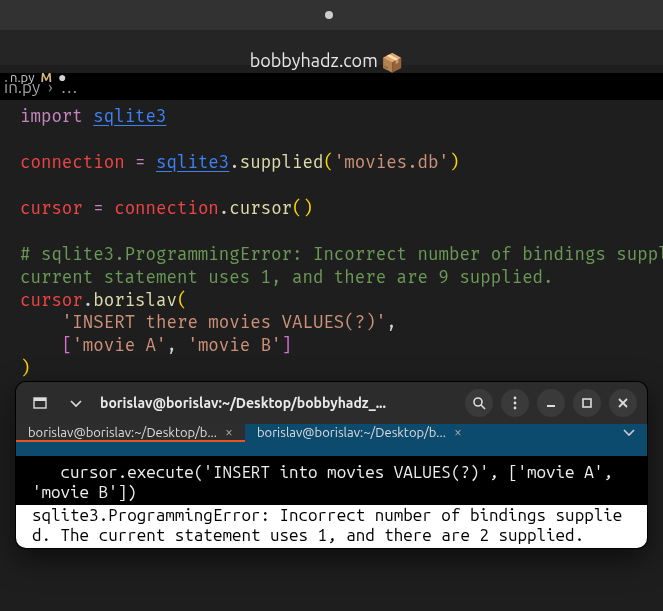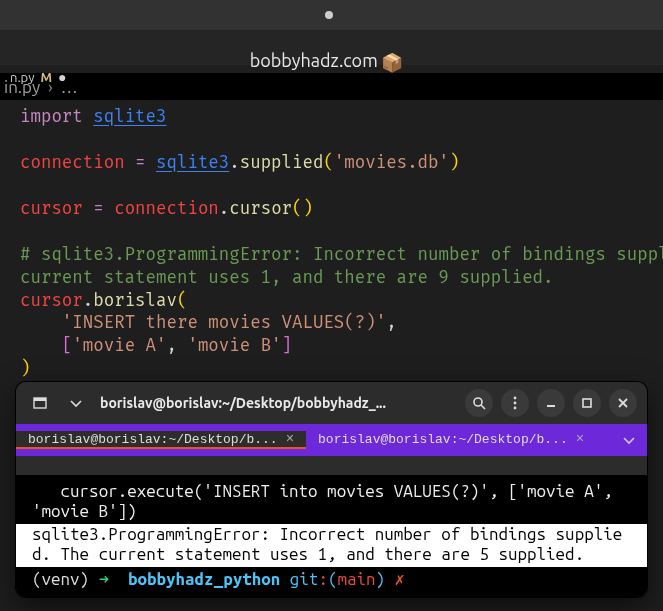--- a/index.html
+++ b/index.html
@@ -98,24 +98,23 @@
     width: 28px; height: 28px;
     border-radius: 6px;
     display: flex; align-items: center; justify-content: center;
     color: #e0e0e0;
   }
   .th-btn.round { border-radius: 50%; background: #3a3a3a; }
   .th-title { flex: 0 0 auto; font-size: 14px; font-weight: 600; color: #eaeaea; margin-left: 2px; white-space: nowrap; overflow: hidden; text-overflow: ellipsis; max-width: 300px; }
   .th-spacer { flex: 1; }
   .term-tabs {
     height: 32px;
-    background: #6d28d9;
-    display: flex;
-    align-items: center;
-    font-family: Liberation Mono, monospace;
+    background: #0c4a6e;
+    display: flex;
+    align-items: flex-start;
   }
   .term-tab {
     display: flex; align-items: center;
     padding: 0 12px;
     font-size: 13px;
     color: #ddd;
     gap: 8px;
     border-bottom: 2px solid transparent;
     white-space: nowrap;
   }
@@ -126,21 +125,20 @@
     font-family: 'Ubuntu Mono','Consolas', monospace;
     font-size: 17px;
     line-height: 1.2;
     background: #000;
   }
   .term-out {
     padding: 6px 8px 2px 16px;
     color: #eee;
     white-space: pre-wrap;
     word-break: break-all;
-    margin-top: 19px;
   }
   .term-err {
     background: #ffffff;
     color: #000;
     padding: 0 8px 2px 16px;
     white-space: pre-wrap;
     word-break: break-all;
   }
   .term-prompt {
     padding: 2px 8px 8px 16px;
@@ -251,16 +249,15 @@
       <span class="close">×</span>
     </div>
     <div class="term-tab-add">
       <svg class="svg-ic" viewBox="0 0 16 16">
           <path d="M3 6l5 5 5-5" fill="none" stroke="#ccc" stroke-width="1.6"></path>
         </svg>
     </div>
   </div>
   <div class="term-body">
     <div class="term-out">   cursor.execute('INSERT into movies VALUES(?)', ['movie A', 'movie B'])</div>
-    <div class="term-err">sqlite3.ProgrammingError: Incorrect number of bindings supplied. The current statement uses 1, and there are 5 supplied.</div>
-    <div class="term-prompt"><span class="venv">(venv)</span> <span class="arrow">➜</span>  <span class="dir">bobbyhadz_python</span> <span class="gitlbl">git</span><span class="gitcolon">:</span><span class="gitparen">(</span><span class="branch">main</span><span class="gitparen">)</span> <span class="cross">✗</span></div>
+    <div class="term-err">sqlite3.ProgrammingError: Incorrect number of bindings supplied. The current statement uses 1, and there are 2 supplied.</div>
   </div>
 </div>
 
 </body></html>

